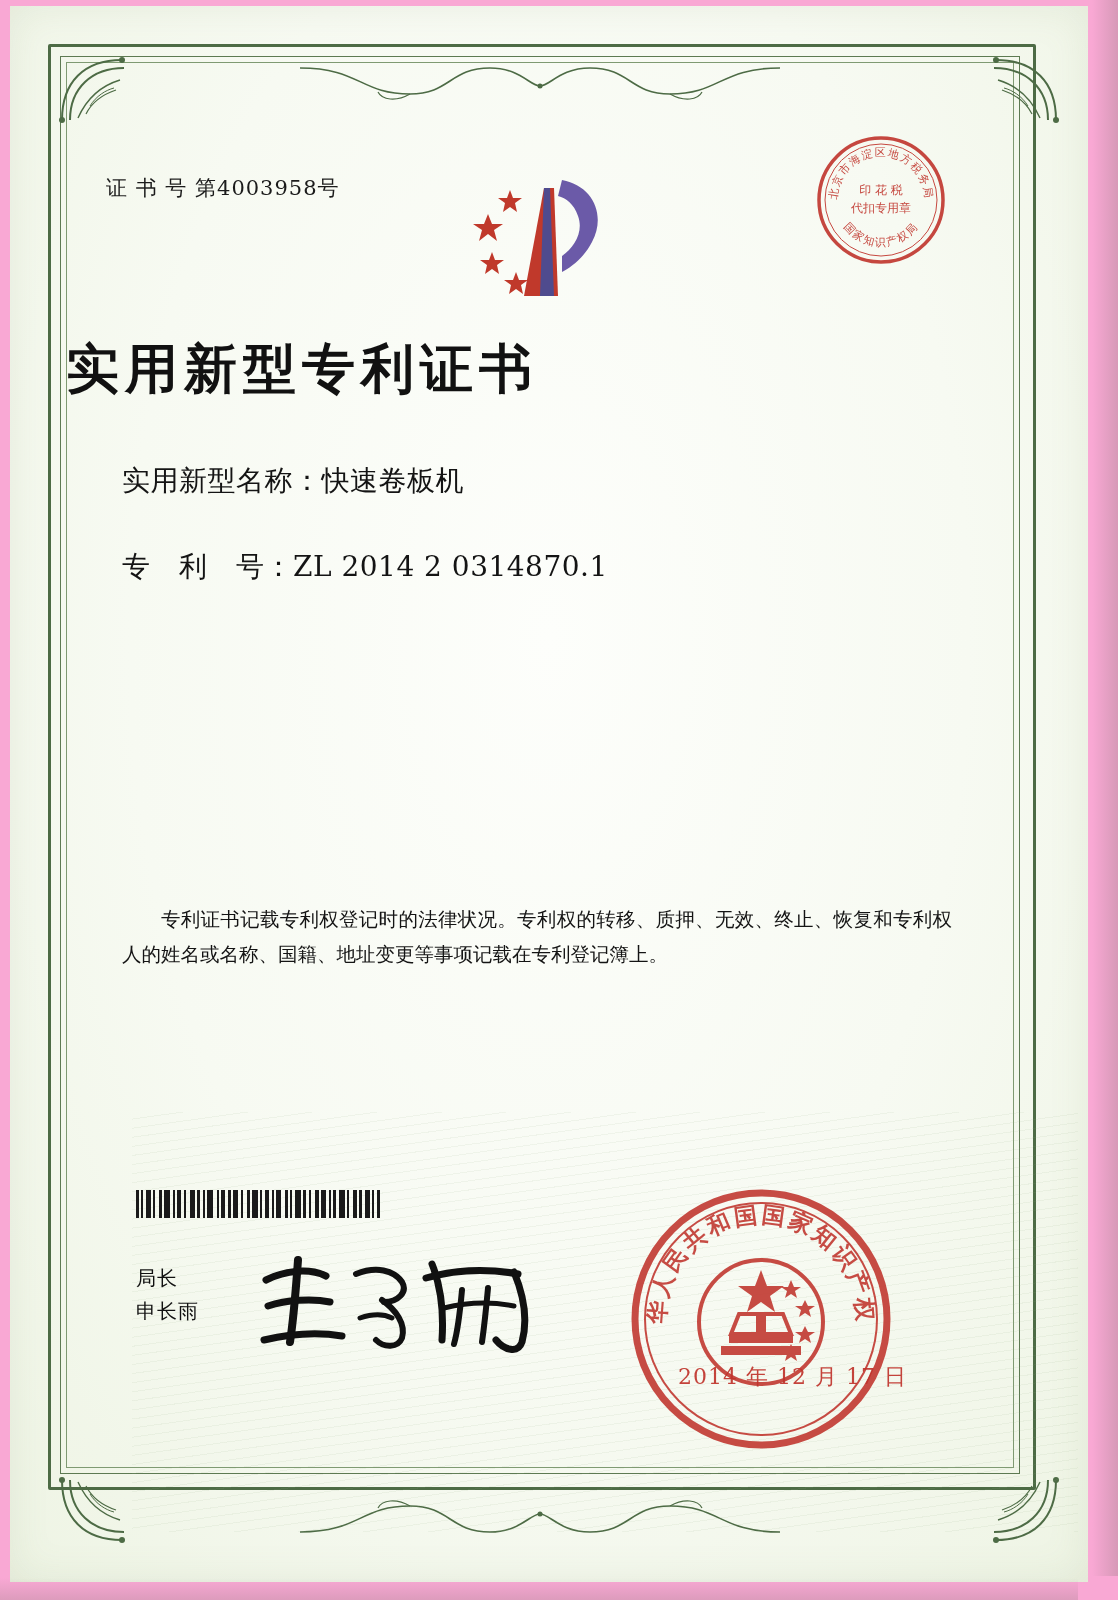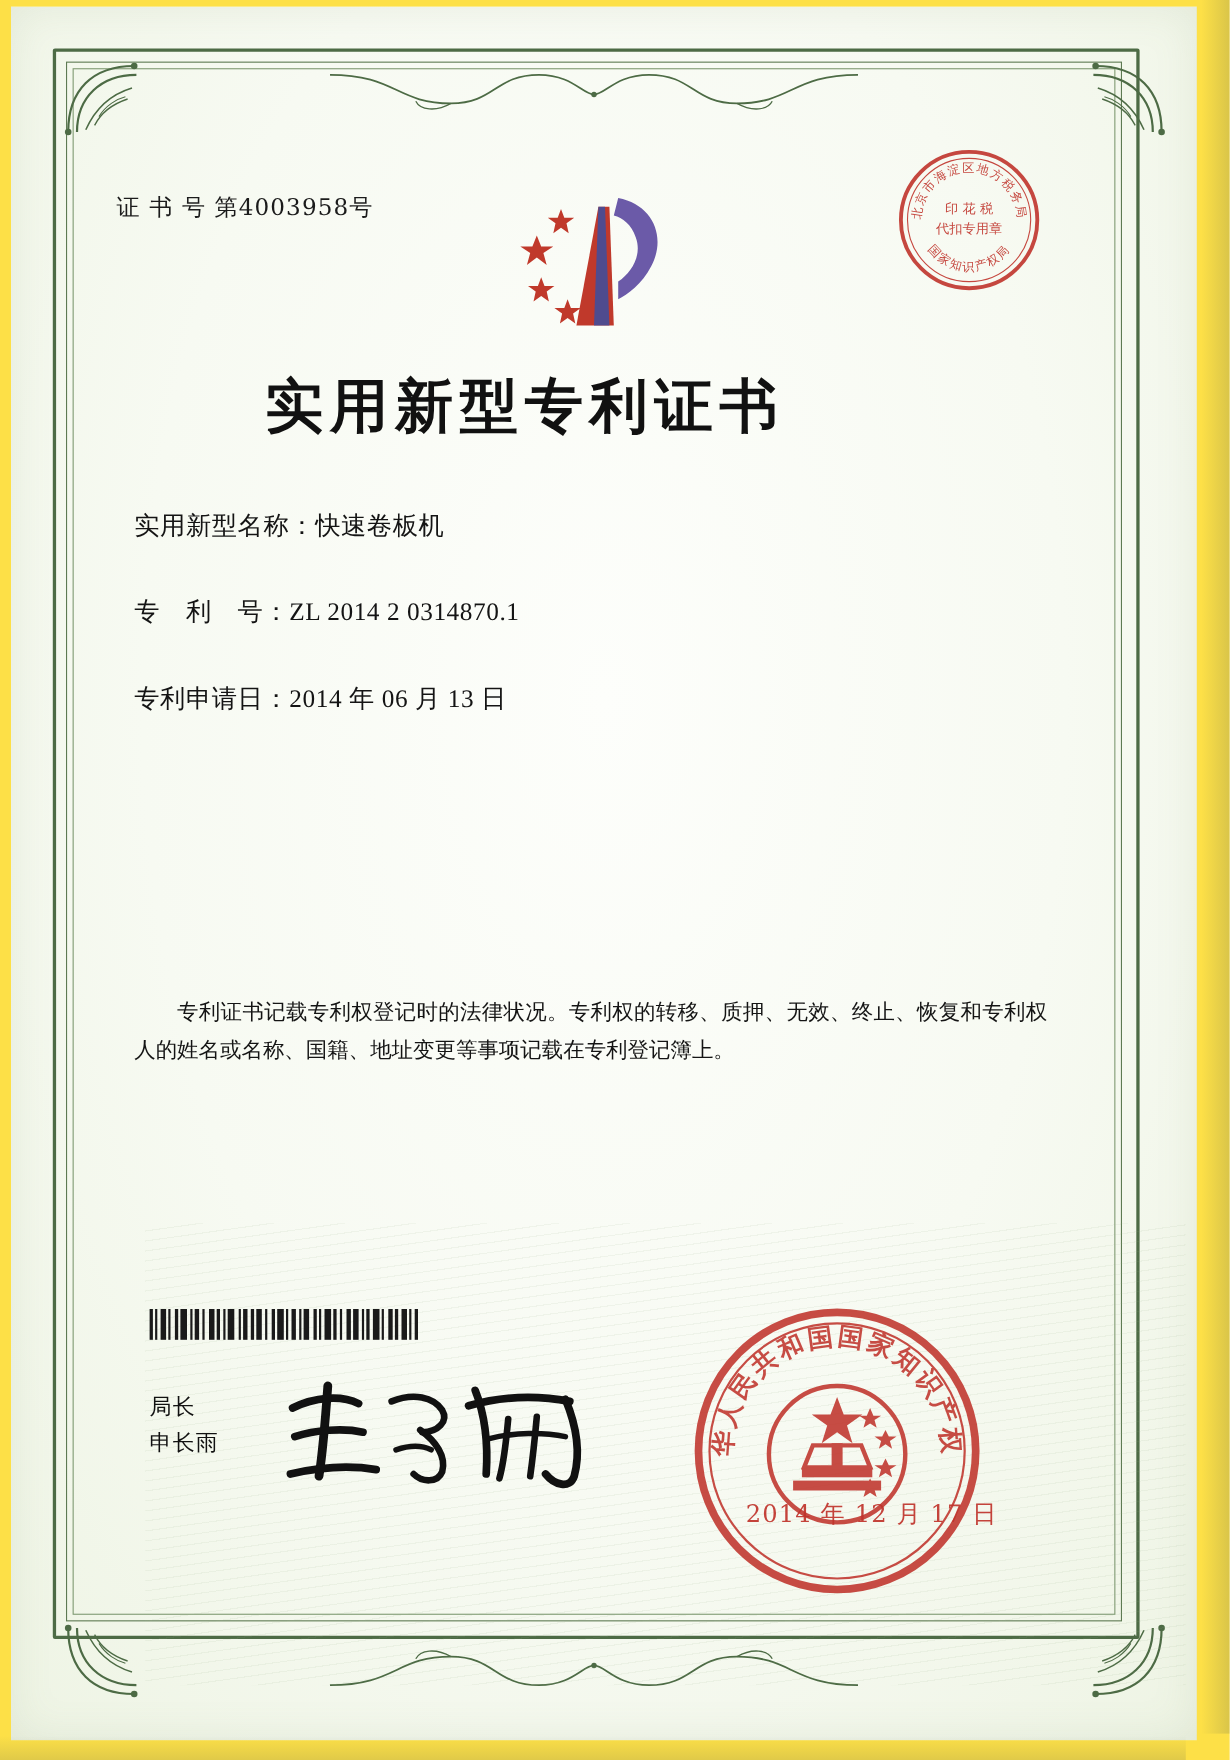--- a/index.html
+++ b/index.html
@@ -7,21 +7,21 @@
     padding: 0;
     background: #ffffff;
   }
   body {
     font-family: "DejaVu Serif", "Liberation Serif", serif;
   }
   .page {
     position: relative;
     width: 1118px;
     height: 1600px;
-    background: #fde047;
+    background: #f9a8d4;
     overflow: hidden;
   }
   
   .scan {
     position: absolute;
     left: 10px;
     top: 6px;
     width: 1078px;
     height: 1576px;
     background:
@@ -130,41 +130,39 @@
     top: 110px;
     width: 160px;
     height: 135px;
   }
 
   .title {
     position: absolute;
     left: 0;
     top: 272px;
     width: 822px;
-    text-align: center;
     font-size: 53px;
     font-weight: bold;
     letter-spacing: 6px;
     color: #111111;
     font-family: "DejaVu Serif", "Liberation Serif", serif;
   }
 
   .fields {
     position: absolute;
     left: 56px;
     top: 400px;
     width: 840px;
   }
   .field {
-    font-size: 23px;
+    font-size: 28px;
     color: #141414;
     margin-bottom: 48px;
     letter-spacing: 0.5px;
     white-space: nowrap;
-    font-family: Liberation Serif, serif;
   }
   .field .lbl { }
   .field .val { }
 
   .body-text {
     position: absolute;
     left: 56px;
     top: 840px;
     width: 830px;
     font-size: 19.5px;
@@ -363,23 +361,20 @@
     </div>
 
     <div class="title">实用新型专利证书</div>
 
     <div class="fields">
       <div class="field">
         <span class="lbl">实用新型名称：</span><span class="val">快速卷板机</span>
       </div>
       <div class="field">
         <span class="lbl">专　利　号：</span><span class="val">ZL 2014 2 0314870.1</span>
-      </div>
-      <div class="field">
-        <span class="lbl">专利申请日：</span><span class="val">2014 年 06 月 13 日</span>
       </div>
     </div>
 
     <div class="body-text">
       <p>专利证书记载专利权登记时的法律状况。专利权的转移、质押、无效、终止、恢复和专利权人的姓名或名称、国籍、地址变更等事项记载在专利登记簿上。</p>
     </div>
 
     <div class="watermark-wave"></div>
 
     <div class="barcode">

